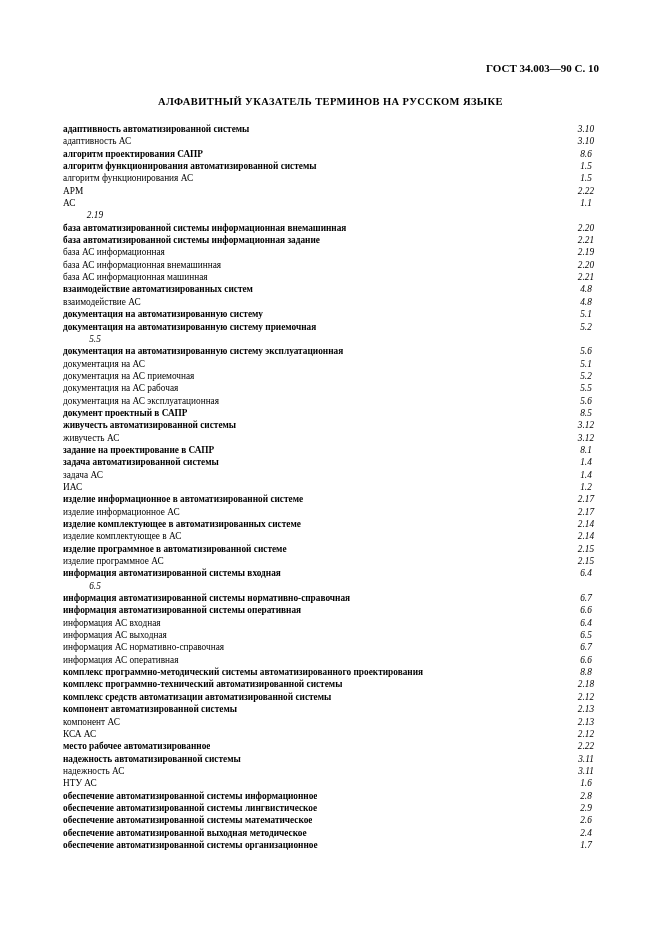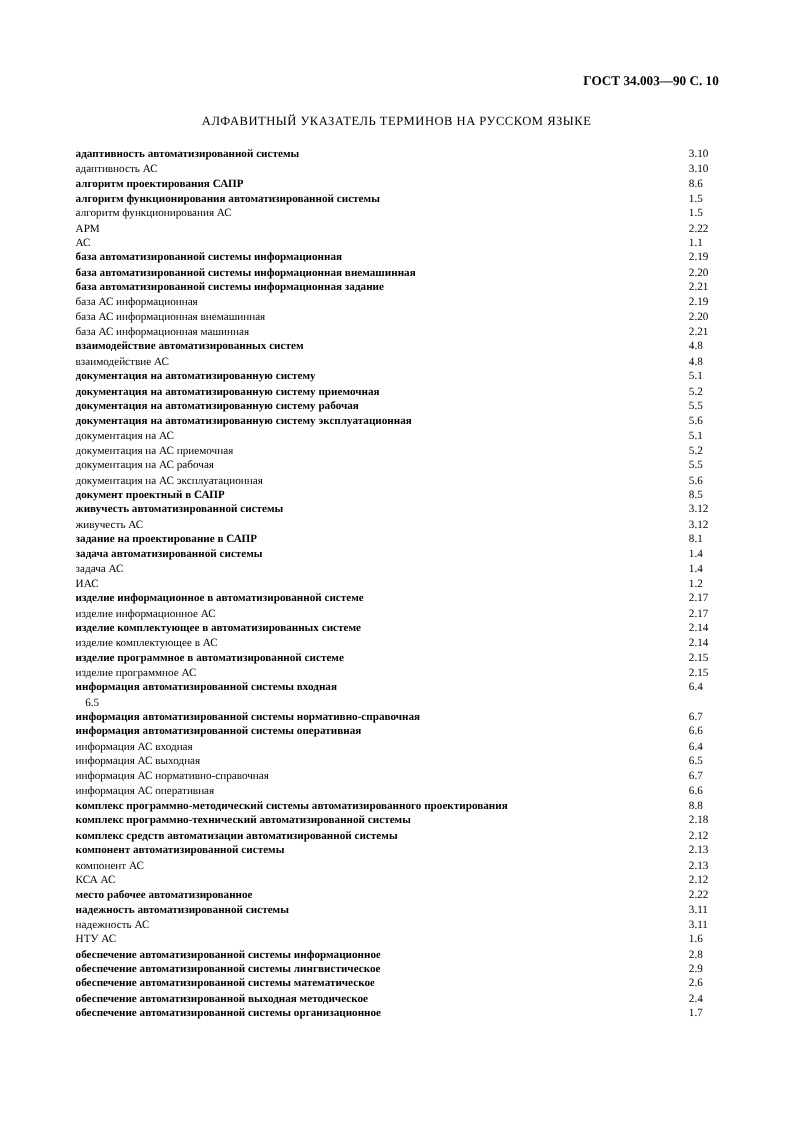--- a/index.html
+++ b/index.html
@@ -23,21 +23,21 @@
     font-weight: bold;
     white-space: nowrap;
   }
   .doc-title {
     position: absolute;
     top: 96px;
     left: 0;
     width: 100%;
     text-align: center;
     font-size: 10.5px;
-    font-weight: normal;
+    font-weight: bold;
     letter-spacing: 0.4px;
     white-space: nowrap;
   }
   .index-list {
     position: absolute;
     top: 123px;
     left: 63px;
     right: 63px;
   }
   .entry {
@@ -46,23 +46,24 @@
     align-items: baseline;
     font-size: 9.3px;
     line-height: 12.35px;
     white-space: nowrap;
   }
   .entry .term {
     overflow: hidden;
     text-align: center;
   }
   .entry .ref {
-    margin-left: 8px;
-    text-align: left;
+    margin-left: 20px;
+    text-align: center;
     min-width: 24px;
+    font-style: italic;
   }
   .entry.bold .term {
     font-weight: bold;
   }
 </style>
 </head>
 <body>
 
 <div class="doc-header">ГОСТ 34.003—90 С. 10</div>
 
@@ -91,21 +92,20 @@
     </div>
     <div class="entry">
       <span class="term">АРМ</span>
       <span class="ref">2.22</span>
     </div>
     <div class="entry">
       <span class="term">АС</span>
       <span class="ref">1.1</span>
     </div>
     <div class="entry bold">
-      <span class="term">база автоматизированной системы информационная</span>
       <span class="ref">2.19</span>
     </div>
     <div class="entry bold">
       <span class="term">база автоматизированной системы информационная внемашинная</span>
       <span class="ref">2.20</span>
     </div>
     <div class="entry bold">
       <span class="term">база автоматизированной системы информационная задание</span>
       <span class="ref">2.21</span>
     </div>
@@ -131,21 +131,20 @@
     </div>
     <div class="entry bold">
       <span class="term">документация на автоматизированную систему</span>
       <span class="ref">5.1</span>
     </div>
     <div class="entry bold">
       <span class="term">документация на автоматизированную систему приемочная</span>
       <span class="ref">5.2</span>
     </div>
     <div class="entry bold">
-      <span class="term">документация на автоматизированную систему рабочая</span>
       <span class="ref">5.5</span>
     </div>
     <div class="entry bold">
       <span class="term">документация на автоматизированную систему эксплуатационная</span>
       <span class="ref">5.6</span>
     </div>
     <div class="entry">
       <span class="term">документация на АС</span>
       <span class="ref">5.1</span>
     </div>

